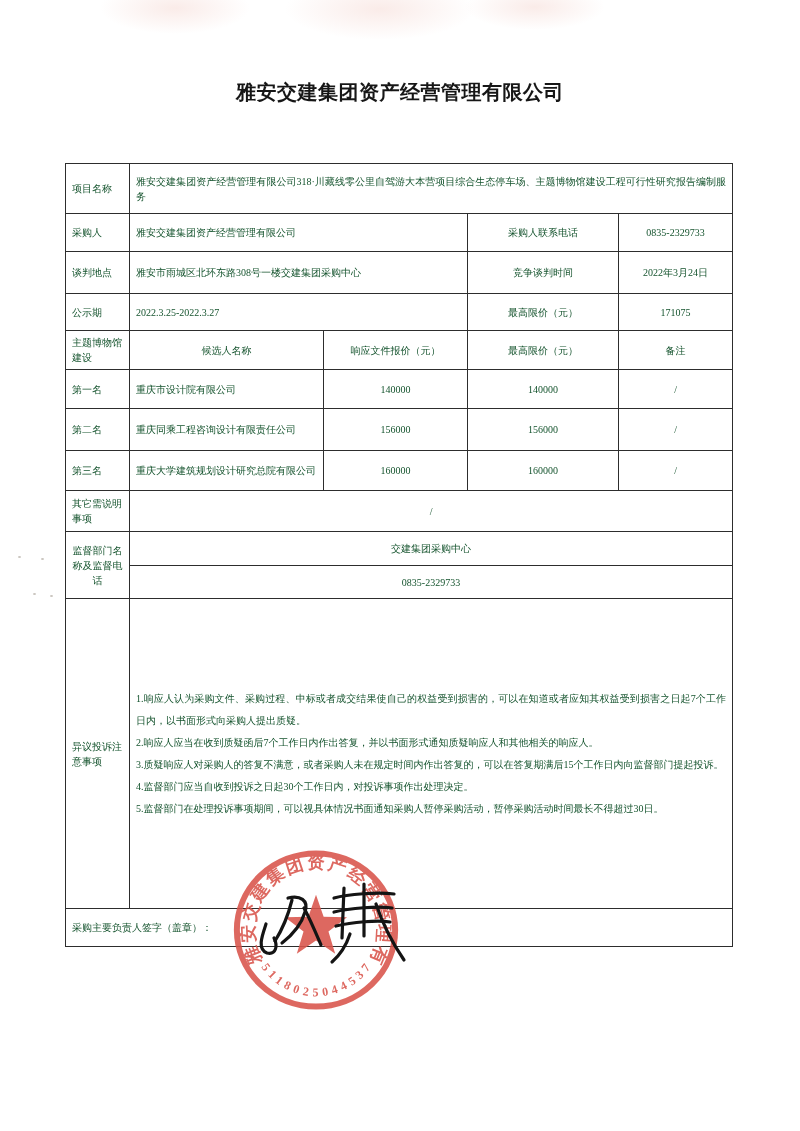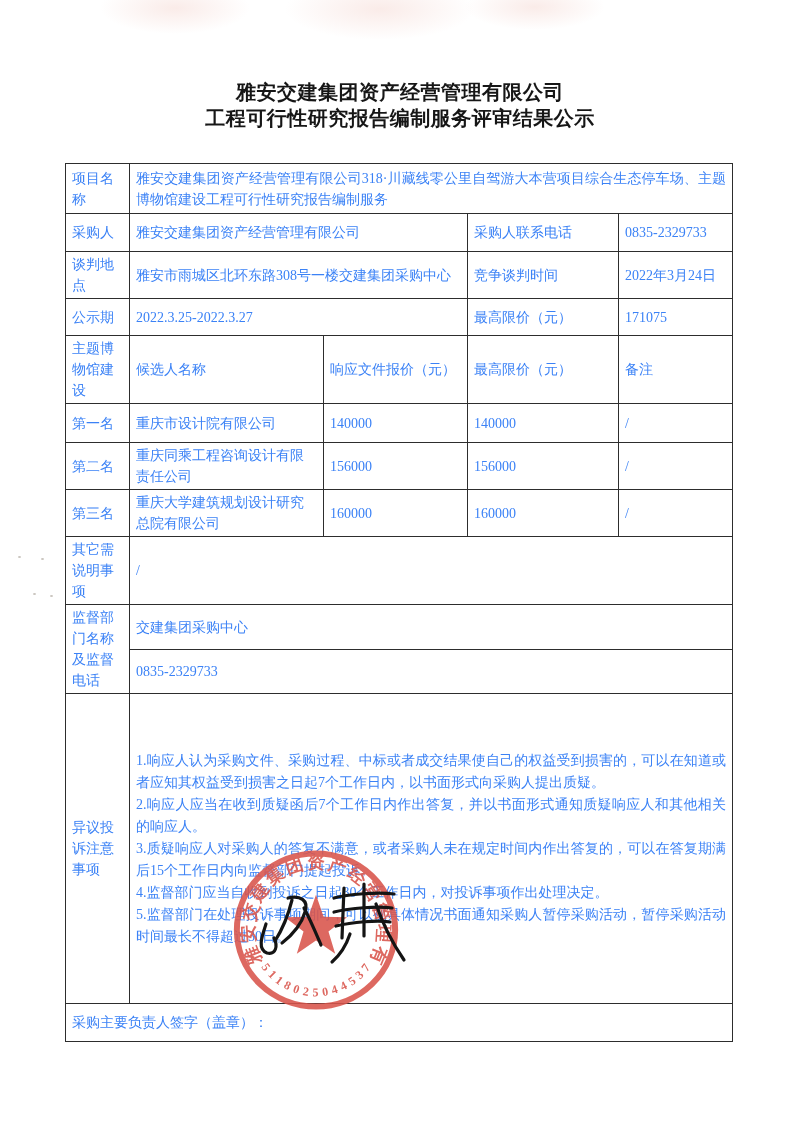--- a/index.html
+++ b/index.html
@@ -10,25 +10,25 @@
   
   .blob{position:absolute;border-radius:50%;
     background:radial-gradient(closest-side,rgba(238,190,180,0.30),rgba(238,190,180,0));}
   .speck{position:absolute;width:3px;height:2px;background:#c9c4be;border-radius:50%;}
 
   .titles{position:absolute;top:79px;left:0;width:800px;text-align:center;
     font-size:20px;font-weight:700;line-height:26px;color:#161616;letter-spacing:0.5px;}
 
   table.main{
     position:absolute;left:65px;top:163px;width:667px;
-    border-collapse:collapse;table-layout:fixed;font-size:14px;color:#3b82f6;
+    border-collapse:collapse;table-layout:fixed;font-size:10px;color:#14532d;
   }
   table.main td{border:1px solid #2d2d2d;padding:2px 6px;vertical-align:middle;line-height:1.5;overflow:hidden;}
   td.lab{padding:2px 3px 2px 4px;}
-  .c{text-align:left;}
+  .c{text-align:center;}
   .just{text-align:justify;text-justify:inter-ideograph;}
   .wraplim{width:316px;text-align:justify;}
   .objection{line-height:22px;text-align:justify;}
 
   .seal{position:absolute;left:230px;top:844px;width:172px;height:172px;opacity:0.88;}
   .sig{position:absolute;left:252px;top:874px;width:165px;height:100px;}
   .sig path{fill:none;stroke:#141414;stroke-width:3.2;stroke-linecap:round;stroke-linejoin:round;}
 </style>
 </head>
 <body>
@@ -38,21 +38,20 @@
   <div class="blob" style="left:100px;top:-18px;width:150px;height:52px;"></div>
   <div class="blob" style="left:285px;top:-22px;width:190px;height:62px;"></div>
   <div class="blob" style="left:465px;top:-16px;width:140px;height:46px;"></div>
   <div class="speck" style="left:18px;top:556px;"></div>
   <div class="speck" style="left:41px;top:558px;"></div>
   <div class="speck" style="left:33px;top:593px;"></div>
   <div class="speck" style="left:50px;top:595px;"></div>
 
   <div class="titles">
     <div>雅安交建集团资产经营管理有限公司</div>
-    <div>工程可行性研究报告编制服务评审结果公示</div>
   </div>
 
   <table class="main">
     <colgroup>
       <col style="width:64px">
         <col style="width:194px">
         <col style="width:144px">
         <col style="width:151px">
         <col style="width:114px">
     </colgroup>

